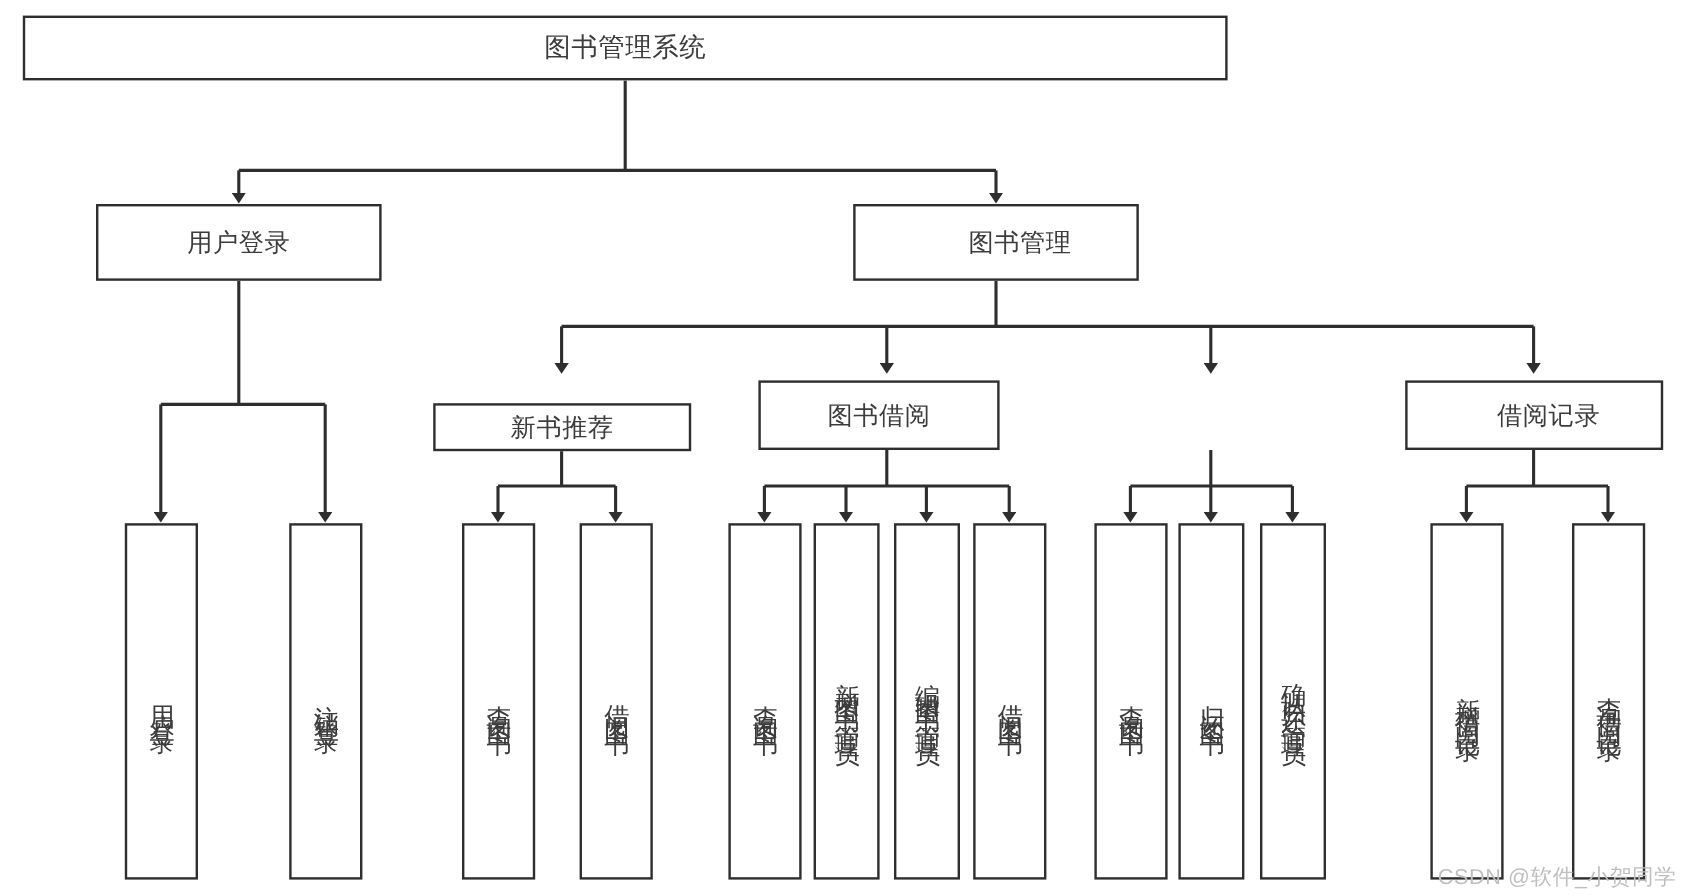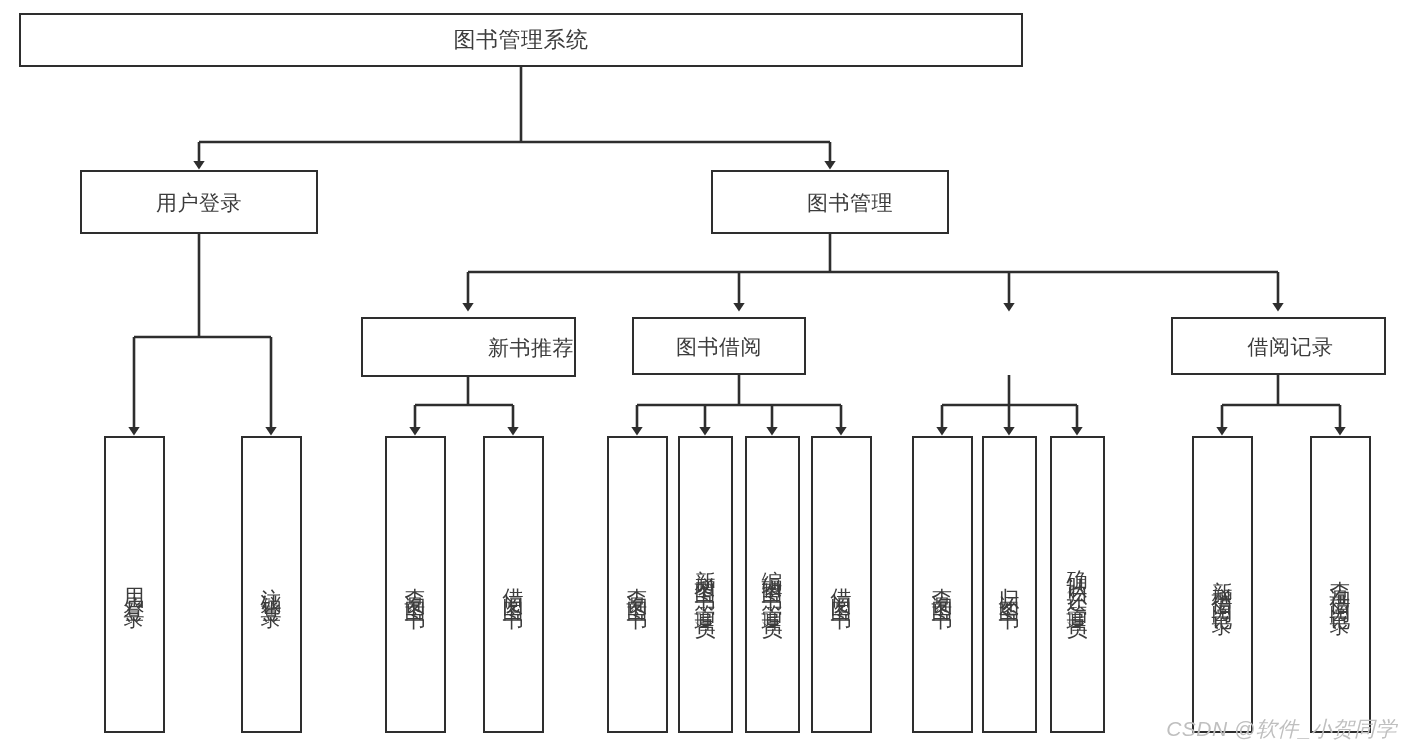--- a/index.html
+++ b/index.html
@@ -52,25 +52,24 @@
     white-space: nowrap;
     display: block;
   }
   .node.root {
     font-size: 22px;
   }
   .watermark {
     position: absolute;
     right: 8px;
     bottom: 4px;
-    font-size: 21px;
+    font-size: 18px;
     color: #bfbfbf;
     white-space: nowrap;
     letter-spacing: 0.5px;
-    font-style: italic;
   }
 </style>
 </head>
 <body>
 
 <div id="canvas">
 
   <svg class="wires" viewBox="0 0 1405 747" xmlns="http://www.w3.org/2000/svg">
     <defs>
       <marker id="arrow" markerWidth="10" markerHeight="12" refX="1.5" refY="6" orient="auto" markerUnits="userSpaceOnUse">
@@ -125,24 +124,24 @@
     <span>图书管理系统</span>
   </div>
 
   <div class="node h" style="left:80px; top:170px; width:238px; height:64px;">
     <span>用户登录</span>
   </div>
   <div class="node h" style="left:711px; top:170px; width:238px; height:64px;padding-left:40px;">
     <span>图书管理</span>
   </div>
 
-  <div class="node h" style="left:361px; top:317px; width:215px; height:60px;justify-content:flex-end;">
+  <div class="node h" style="left:361px; top:336px; width:215px; height:40px;">
     <span>新书推荐</span>
   </div>
-  <div class="node h" style="left:632px; top:317px; width:174px; height:58px;">
+  <div class="node h" style="left:632px; top:317px; width:201px; height:58px;">
     <span>图书借阅</span>
   </div>
   <div class="node h" style="left:1171px; top:317px; width:215px; height:58px;padding-left:24px;">
     <span>借阅记录</span>
   </div>
 
   <div class="node v" style="left:104px; top:436px; width:61px; height:297px;">
     <span class="vtext">用户登录</span>
   </div>
   <div class="node v" style="left:241px; top:436px; width:61px; height:297px;">

